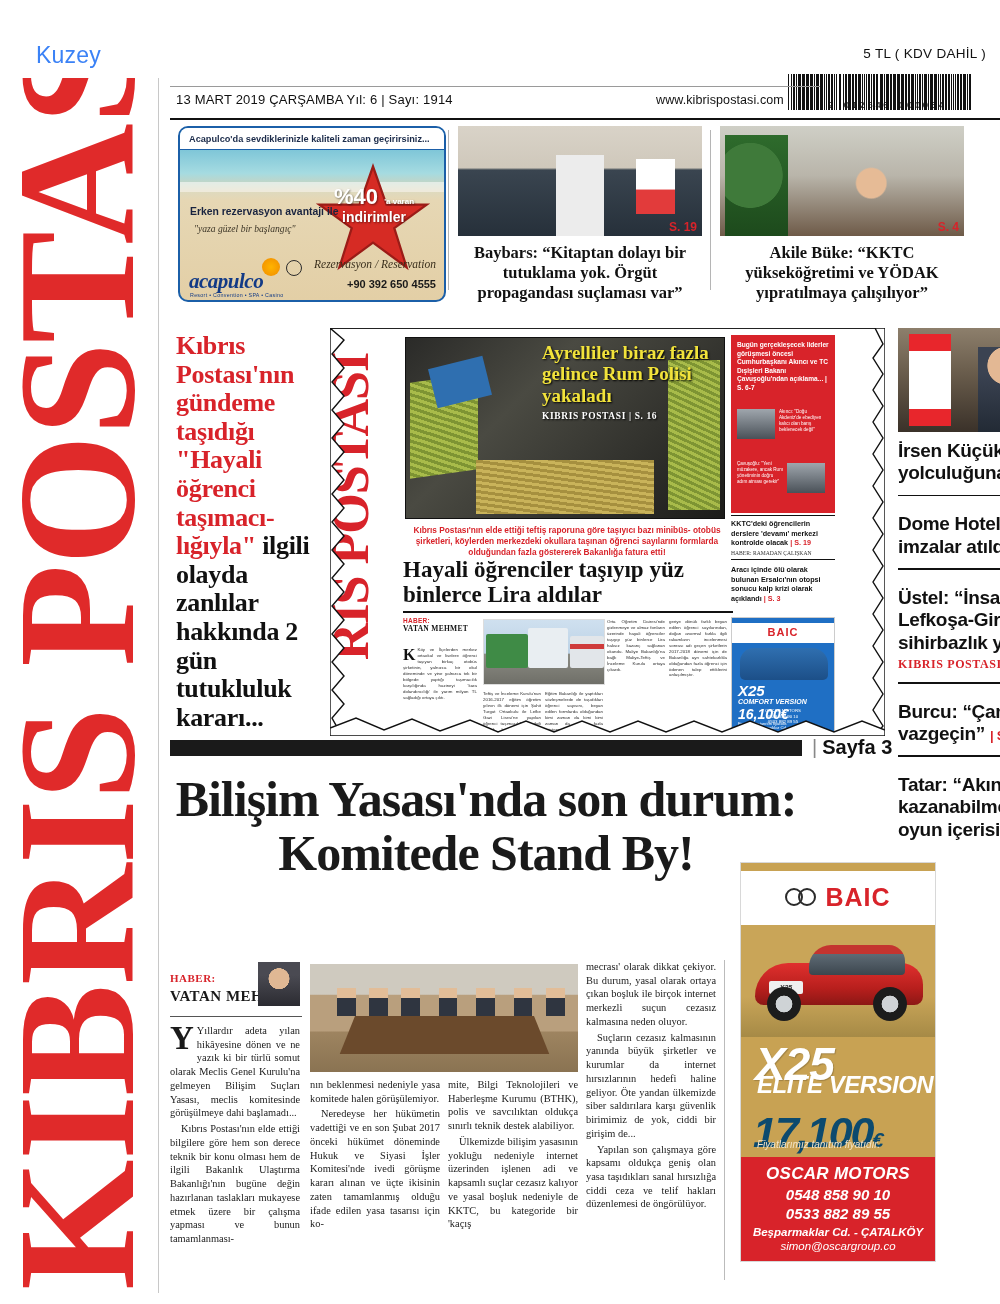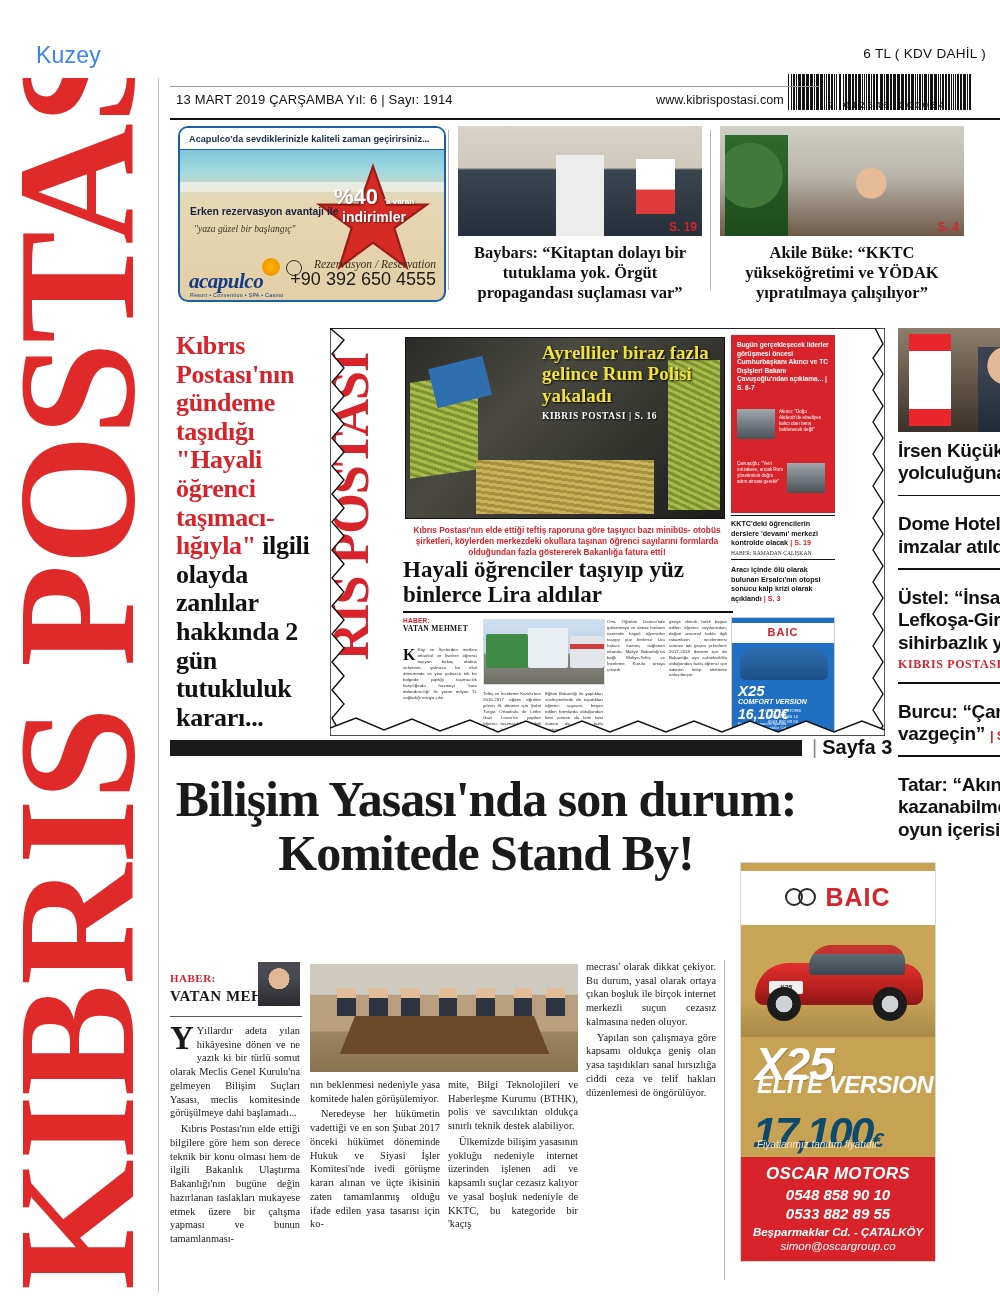--- a/index.html
+++ b/index.html
@@ -112,21 +112,21 @@
   .ad-logo{
     position:absolute; left:9px; bottom:6px; color:#123a86;
     font-family:"Liberation Serif", serif; font-style:italic; font-weight:700;
     font-size:21px; letter-spacing:-.5px;
   }
   .ad-logo-sub{ position:absolute; left:10px; bottom:2px; font-size:5.3px; color:#123a86; letter-spacing:.3px; }
   .ad-sun{ position:absolute; left:82px; bottom:24px; width:18px; height:18px; border-radius:50%;
            background:radial-gradient(circle,#ffb400,#f08b00); }
   .ad-res{ position:absolute; right:8px; bottom:30px; font-size:11.5px; color:#3a2f1c;
            font-family:"Liberation Serif", serif; font-style:italic; }
-  .ad-phone{ position:absolute; right:8px; bottom:10px; font-size:18px; font-weight:400; color:#1a1a1a;margin-top:35px; }
+  .ad-phone{ position:absolute; right:8px; bottom:10px; font-size:11px; font-weight:700; color:#1a1a1a;margin-top:35px; }
   .ad-phone-ic{ position:absolute; right:142px; bottom:24px; width:16px; height:16px;
     border:1.6px solid #2b2b2b; border-radius:50%; }
 
   .teaser{ position:absolute; top:0; width:244px; }
   .teaser.t1{ left:288px; }
   .teaser.t2{ left:550px; }
   .teaser .photo{ width:100%; height:110px; position:relative; overflow:hidden; }
   .teaser .pgno{
     position:absolute; right:5px; bottom:2px; color:#d8232a;
     font-size:12px; font-weight:700;
@@ -399,21 +399,21 @@
 <body>
 
 <div class="page">
 
   <div class="kuzey">Kuzey</div>
   <div class="vert-masthead-wrap">
     <div class="vert-masthead">KIBRIS POSTASI</div>
   </div>
   <div class="masthead-rule"></div>
 
-  <div class="hdr-price">6 TL ( KDV DAHİL )</div>
+  <div class="hdr-price">5 TL ( KDV DAHİL )</div>
   <div class="barcode">
       <div class="bars" id="bars">
         <i style="width:1px"></i>
         <i style="width:2px;background:#fff"></i>
         <i style="width:1px"></i>
         <i style="width:1px;background:#fff"></i>
         <i style="width:2px"></i>
         <i style="width:1px;background:#fff"></i>
         <i style="width:1px"></i>
         <i style="width:1px;background:#fff"></i>
@@ -739,20 +739,21 @@
     <div class="col b">
       <p>nın beklenmesi nedeniyle yasa komitede halen görüşülemiyor.</p>
       <p>Neredeyse her hükümetin vadettiği ve en son Şubat 2017 önceki hükümet döneminde Hukuk ve Siyasi İşler Komitesi'nde ivedi görüşme kararı alınan ve üçte ikisinin zaten tamamlanmış olduğu ifade edilen yasa tasarısı için ko-</p>
     </div>
     <div class="col c">
       <p>mite, Bilgi Teknolojileri ve Haberleşme Kurumu (BTHK), polis ve savcılıktan oldukça sınırlı teknik destek alabiliyor.</p>
       <p>Ülkemizde bilişim yasasının yokluğu nedeniyle internet üzerinden işlenen adi ve kapsamlı suçlar cezasız kalıyor ve yasal boşluk nedeniyle de KKTC, bu kategoride bir 'kaçış</p>
     </div>
     <div class="col d">
       <p>mecrası' olarak dikkat çekiyor. Bu durum, yasal olarak ortaya çıkan boşluk ile birçok internet merkezli suçun cezasız kalmasına neden oluyor.</p>
+      <p>Suçların cezasız kalmasının yanında büyük şirketler ve kurumlar da internet hırsızlarının hedefi haline geliyor. Öte yandan ülkemizde siber saldırılara karşı güvenlik birimimiz de yok, ciddi bir girişim de...</p>
       <p>Yapılan son çalışmaya göre kapsamı oldukça geniş olan yasa taşıdıkları sanal hırsızlığa ciddi ceza ve telif hakları düzenlemesi de öngörülüyor.</p>
     </div>
     <div class="colrule"></div>
   </div>
 
   <div class="baic">
     <div class="white"></div>
     <div class="logo">
       <span class="glyph"><i></i><i></i></span><span class="txt">BAIC</span>
     </div>

